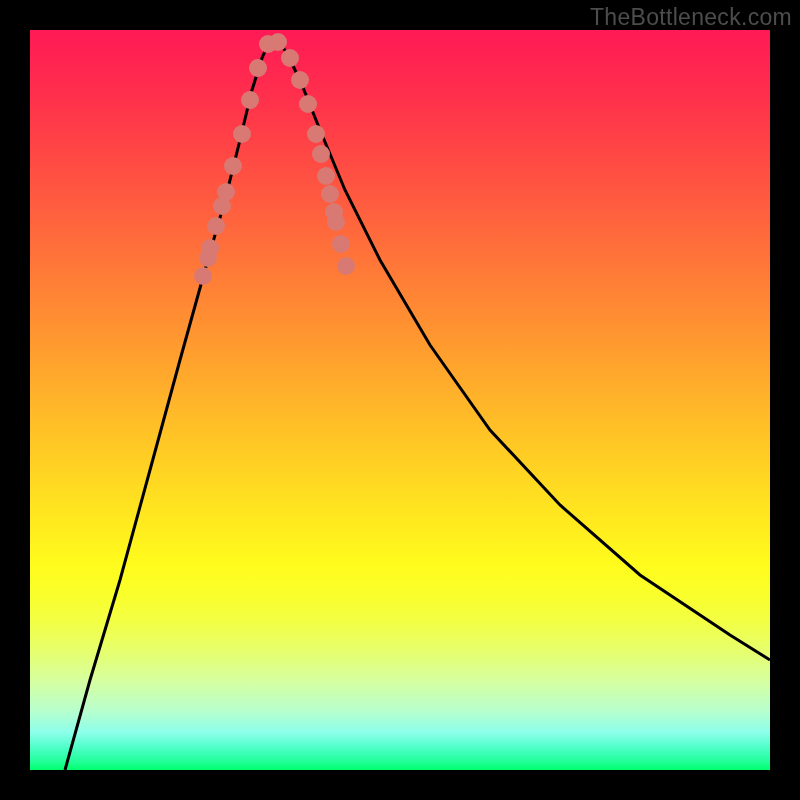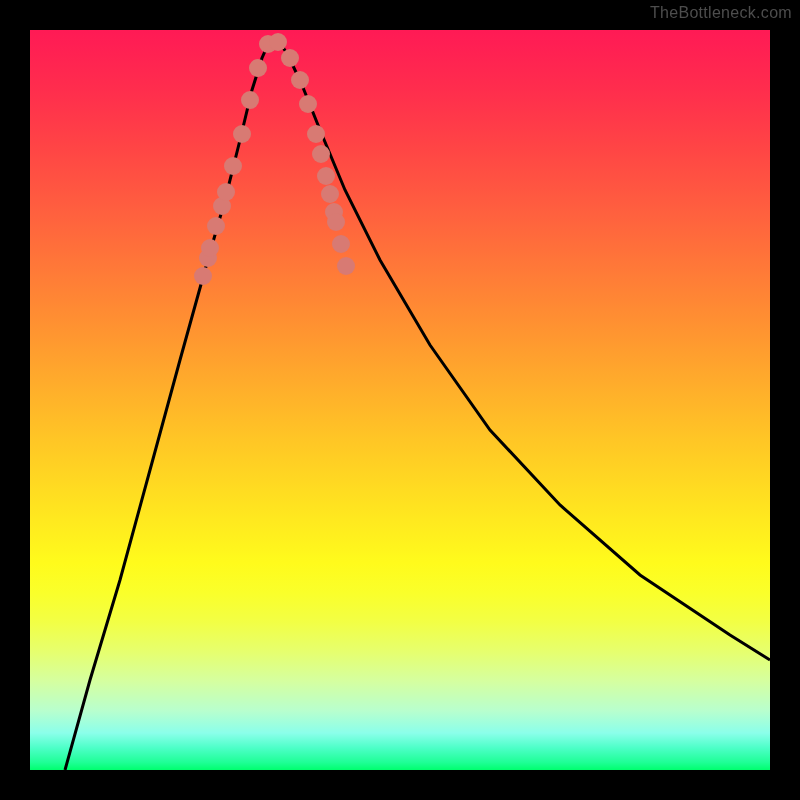--- a/index.html
+++ b/index.html
@@ -42,21 +42,21 @@
       #4dffc8 97%,
       #1eff95 99%,
       #00ff6e 100%
     );
   }
   .watermark {
     position: absolute;
     top: 4px;
     right: 8px;
     font-family: Arial, Helvetica, sans-serif;
-    font-size: 16px;
+    font-size: 23px;
     color: #4d4d4d;
     font-weight: 500;
     letter-spacing: 0.3px;
   }
   svg.curve {
     position: absolute;
     left: 0;
     top: 0;
     width: 740px;
     height: 740px;

